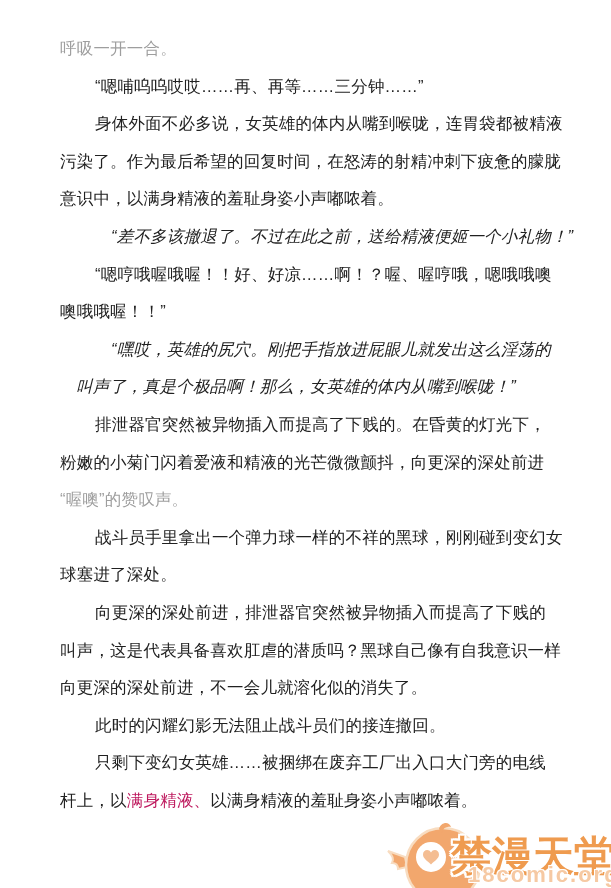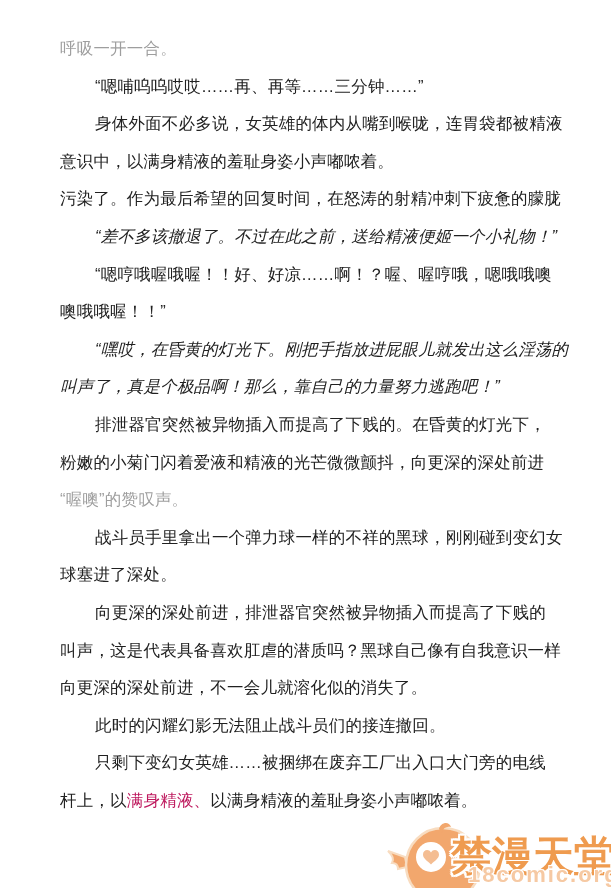--- a/index.html
+++ b/index.html
@@ -20,21 +20,21 @@
   }
   .line {
     font-size: 16.5px;
     line-height: 37.6px;
     height: 37.6px;
     letter-spacing: 0.2px;
     color: #212121;
     white-space: nowrap;
   }
   .indent { padding-left: 35px; }
-  .italic { font-style: italic; }
+  .italic { font-style: italic; margin-left: 16px; }
   .gray { color: #9e9e9e; }
   .seg-gray { color: #be185d; }
 
   .watermark {
     position: absolute;
     left: 385px;
     top: 820px;
     width: 230px;
     height: 68px;
     z-index: 1;
@@ -69,27 +69,27 @@
 </style>
 </head>
 <body>
 
 <div class="page">
 
   <div class="text-col">
     <div class="line gray">呼吸一开一合。</div>
     <div class="line indent">“嗯哺呜呜哎哎……再、再等……三分钟……”</div>
     <div class="line indent">身体外面不必多说，女英雄的体内从嘴到喉咙，连胃袋都被精液</div>
+    <div class="line">污染了。作为最后希望的回复时间，在怒涛的射精冲刺下疲惫的朦胧</div>
     <div class="line">意识中，以满身精液的羞耻身姿小声嘟哝着。</div>
-    <div class="line">污染了。作为最后希望的回复时间，在怒涛的射精冲刺下疲惫的朦胧</div>
     <div class="line indent italic">“差不多该撤退了。不过在此之前，送给精液便姬一个小礼物！”</div>
     <div class="line indent">“嗯哼哦喔哦喔！！好、好凉……啊！？喔、喔哼哦，嗯哦哦噢</div>
     <div class="line">噢哦哦喔！！”</div>
-    <div class="line indent italic">“嘿哎，在昏黄的灯光下。刚把手指放进屁眼儿就发出这么淫荡的</div>
-    <div class="line italic">叫声了，真是个极品啊！那么，靠自己的力量努力逃跑吧！”</div>
+    <div class="line indent italic">“嘿哎，英雄的尻穴。刚把手指放进屁眼儿就发出这么淫荡的</div>
+    <div class="line italic">叫声了，真是个极品啊！那么，女英雄的体内从嘴到喉咙！”</div>
     <div class="line indent">排泄器官突然被异物插入而提高了下贱的。在昏黄的灯光下，</div>
     <div class="line">粉嫩的小菊门闪着爱液和精液的光芒微微颤抖，向更深的深处前进</div>
     <div class="line gray">“喔噢”的赞叹声。</div>
     <div class="line indent">战斗员手里拿出一个弹力球一样的不祥的黑球，刚刚碰到变幻女</div>
     <div class="line">球塞进了深处。</div>
     <div class="line indent">向更深的深处前进，排泄器官突然被异物插入而提高了下贱的</div>
     <div class="line">叫声，这是代表具备喜欢肛虐的潜质吗？黑球自己像有自我意识一样</div>
     <div class="line">向更深的深处前进，不一会儿就溶化似的消失了。</div>
     <div class="line indent">此时的闪耀幻影无法阻止战斗员们的接连撤回。</div>
     <div class="line indent">只剩下变幻女英雄……被捆绑在废弃工厂出入口大门旁的电线</div>

